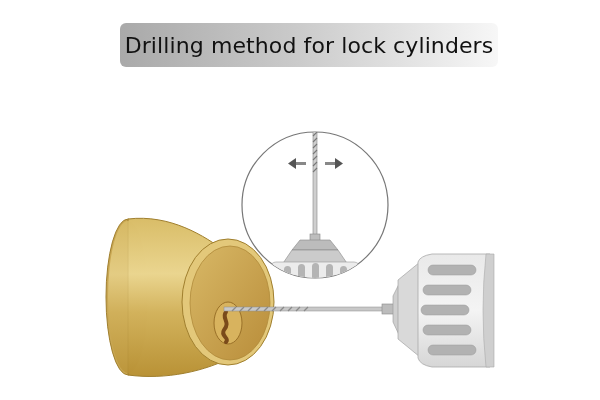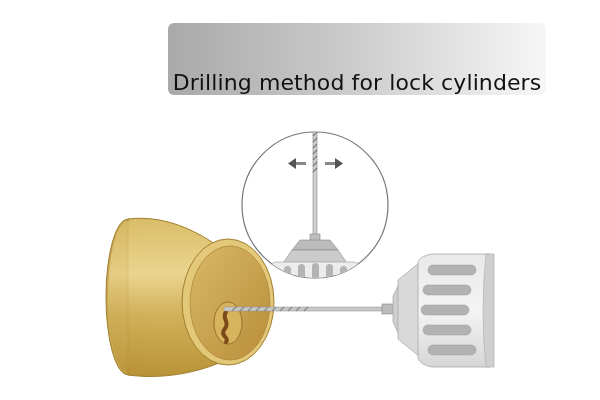--- a/index.html
+++ b/index.html
@@ -1,21 +1,21 @@
 <!DOCTYPE html>
 <html><head>
   <meta charset="utf-8">
   <style>
     html, body { margin: 0; padding: 0; }
     body { width: 600px; height: 400px; background: #ffffff; position: relative; overflow: hidden; font-family: "DejaVu Sans", sans-serif; }
     .title-banner {
-      position: absolute; left: 120px; top: 23px; width: 378px; height: 72px;
+      position: absolute; left: 120px; top: 23px; width: 378px; height: 44px;
       border-radius: 6px;
       background: linear-gradient(90deg, #a9a9a9 0%, #c9c9c9 45%, #e6e6e6 80%, #f7f7f7 100%);
-      display: flex; align-items: flex-end; justify-content: center; margin-left: 48px;
+      display: flex; align-items: center; justify-content: center;
     }
     .title-text { font-size: 22px; color: #111111; letter-spacing: 0.1px; white-space: nowrap; }
     svg.illustration { position: absolute; left: 0; top: 0; }
   </style>
 </head>
 <body>
 
 <div class="title-banner">
   <span class="title-text">Drilling method for lock cylinders</span>
 </div>

